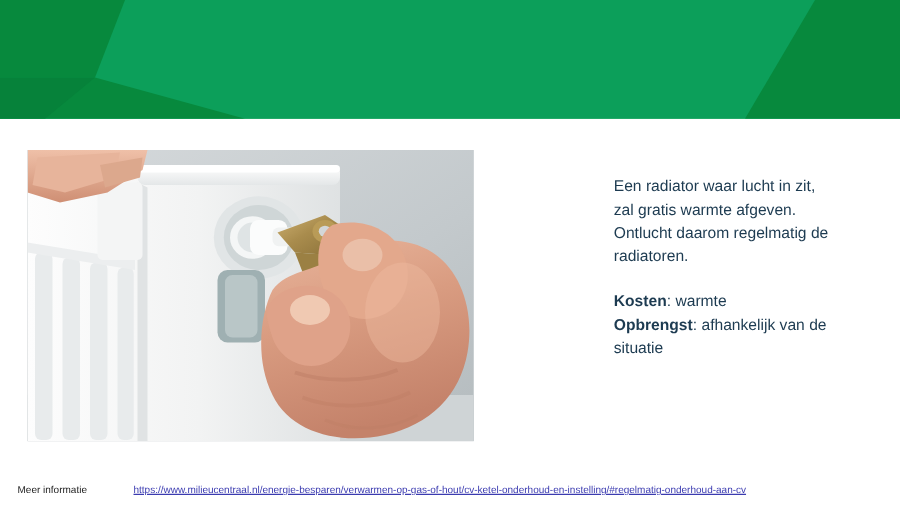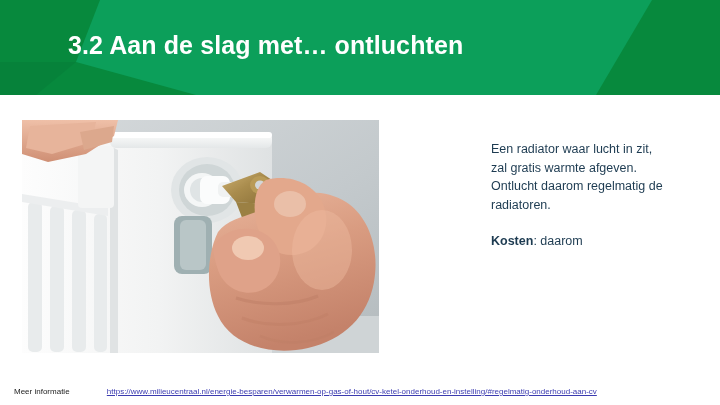--- a/index.html
+++ b/index.html
@@ -98,21 +98,20 @@
     <rect x="0" y="0" width="720" height="95" fill="#0c9f5a"></rect>
 
     <polygon points="0,0 100,0 76,62 0,62" fill="#07893d"></polygon>
 
     <polygon points="76,62 196,95 0,95 0,62" fill="#07893d"></polygon>
 
     <polygon points="76,62 0,62 0,95 36,95" fill="#06823a"></polygon>
 
     <polygon points="652,0 720,0 720,95 596,95" fill="#07893d"></polygon>
   </svg>
-  <div class="header-title">3.2 Aan de slag met… ontluchten</div>
 </div>
 
 <div class="photo">
   <svg width="357" height="233" viewBox="0 0 357 233">
     <defs>
       <linearGradient id="wallG" x1="0" y1="0" x2="1" y2="1">
         <stop offset="0%" stop-color="#d6dadc"></stop>
         <stop offset="60%" stop-color="#c3c9cc"></stop>
         <stop offset="100%" stop-color="#b4bbbe"></stop>
       </linearGradient>
@@ -196,19 +195,22 @@
     <path d="M238 216 C262 226 290 224 312 212" stroke="#bd7e65" stroke-width="2.5" fill="none" opacity="0.35"></path>
 
     <ellipse cx="300" cy="130" rx="30" ry="40" fill="#eebb9f" opacity="0.45"></ellipse>
   </svg>
 </div>
 
 <div class="text-col">
   <p class="para">Een radiator waar lucht in zit, zal gratis warmte afgeven. Ontlucht daarom regelmatig de radiatoren.</p>
   <div class="spacer"></div>
   <p class="kv">
-    <b>Kosten</b><span>: </span><span>daarom</span>
+    <b>Kosten</b><span>: </span><span>warmte</span>
+  </p>
+  <p class="kv">
+    <b>Opbrengst</b><span>: </span><span>afhankelijk van de situatie</span>
   </p>
 </div>
 
 <div class="footer">
   <span class="label">Meer informatie </span><span class="link">https://www.milieucentraal.nl/energie-besparen/verwarmen-op-gas-of-hout/cv-ketel-onderhoud-en-instelling/#regelmatig-onderhoud-aan-cv</span>
 </div>
 
 </body></html>

